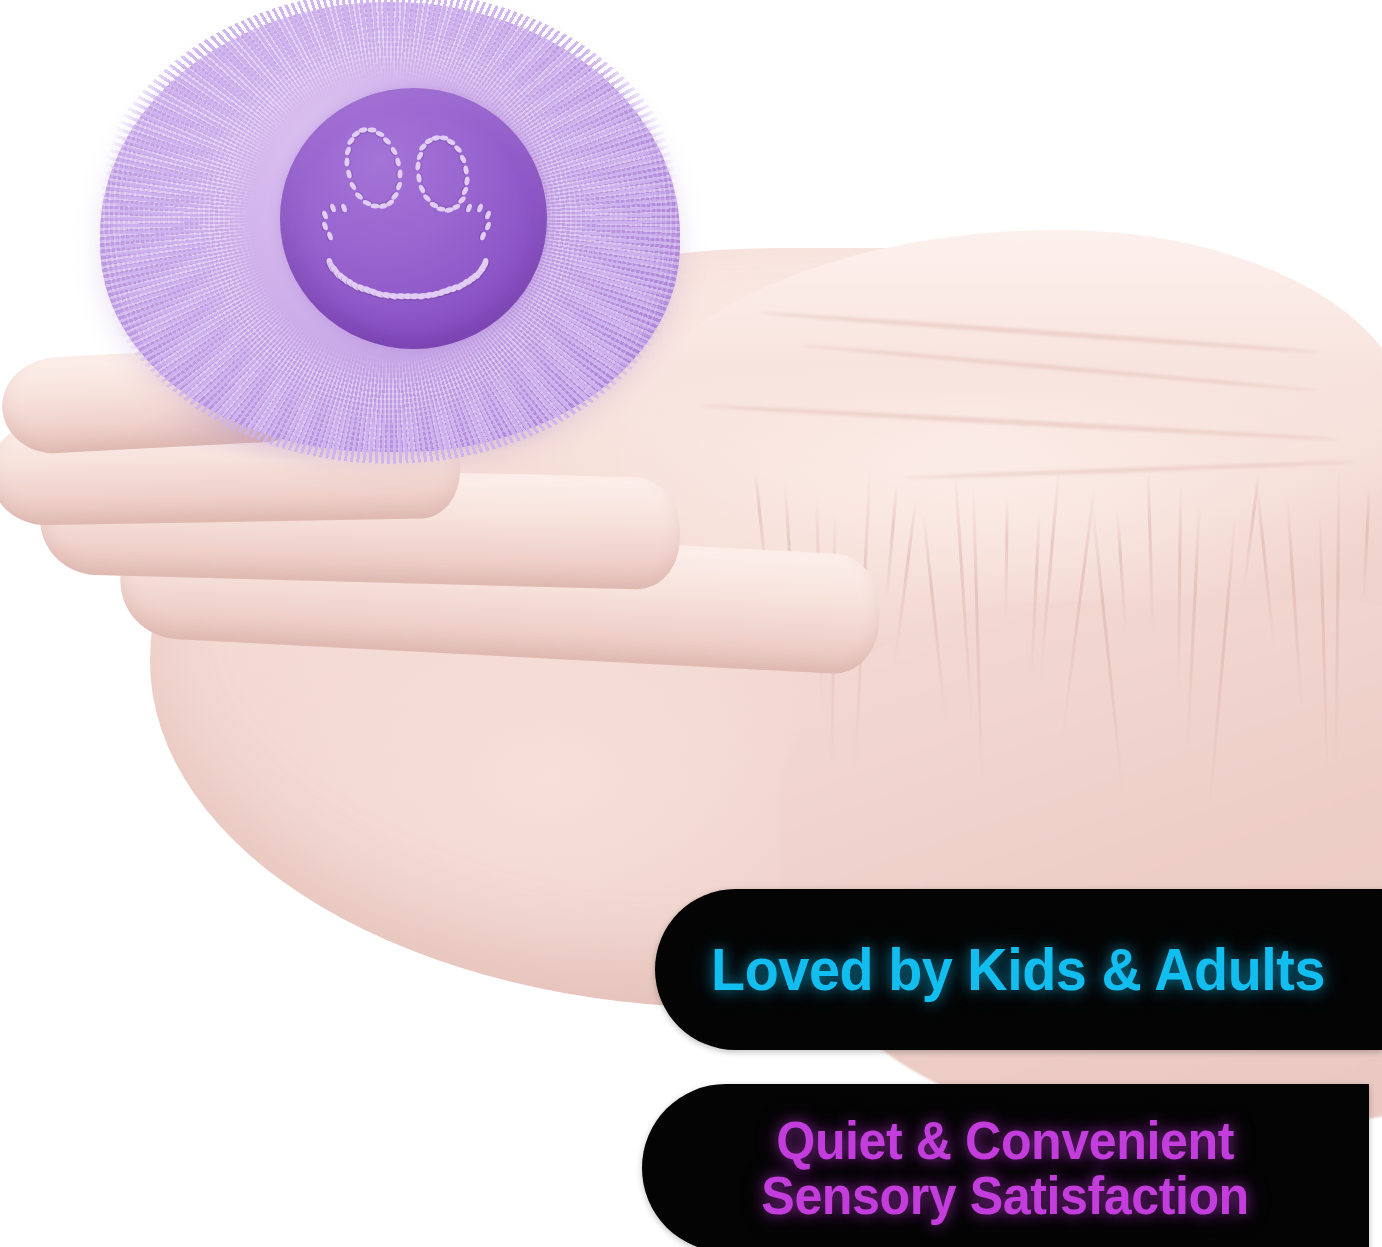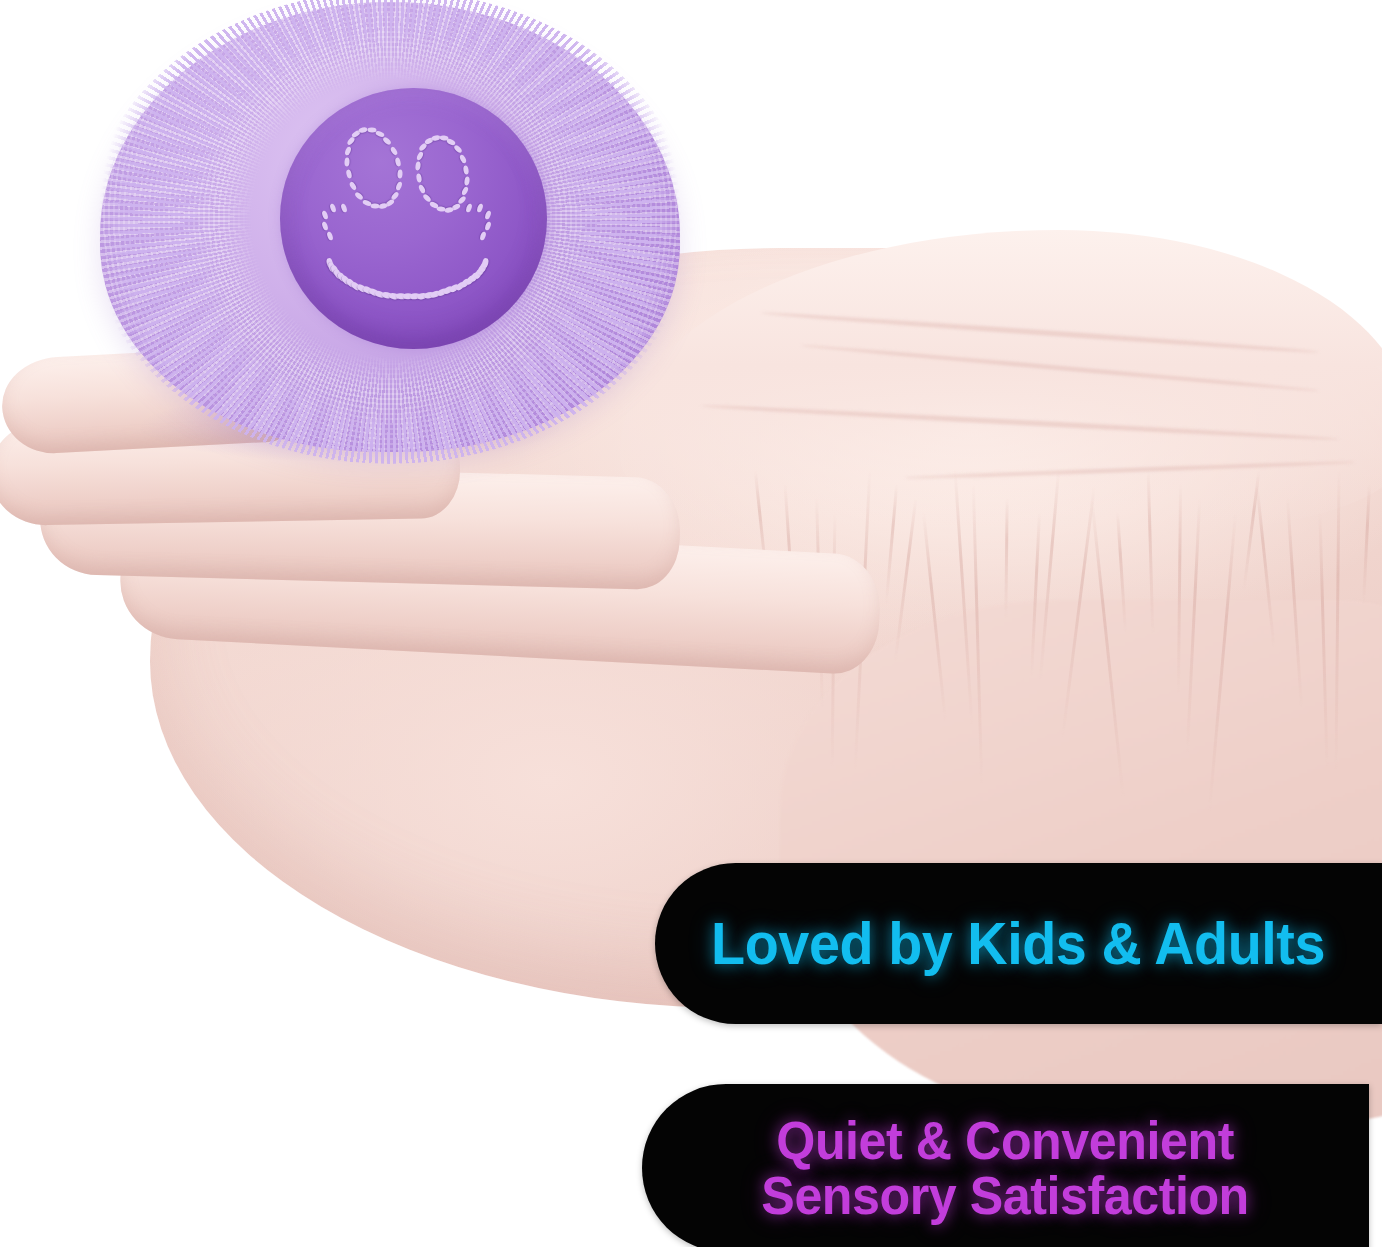--- a/index.html
+++ b/index.html
@@ -228,21 +228,21 @@
     font-family: "Liberation Sans", sans-serif;
     font-weight: bold;
     letter-spacing: -0.5px;
     text-align: center;
     line-height: 1.02;
     transform: scaleX(0.93);
     white-space: nowrap;
   }
 
   #banner-1 { left: 655px; top: 706px;  width: 727px; height: 161px; }
-  #banner-2 { left: 655px; top: 863px;  width: 727px; height: 161px; }
+  #banner-2 { left: 655px; top: 889px;  width: 727px; height: 161px; }
   #banner-3 { left: 642px; top: 1084px; width: 727px; height: 168px; }
 
   .t1 {
     color: #fb2d95;
     font-size: 60px;
     text-shadow: 0 0 14px rgba(251,45,149,0.55), 0 0 26px rgba(251,45,149,0.30);
   }
   .t2 {
     color: #12bdef;
     font-size: 60px;

